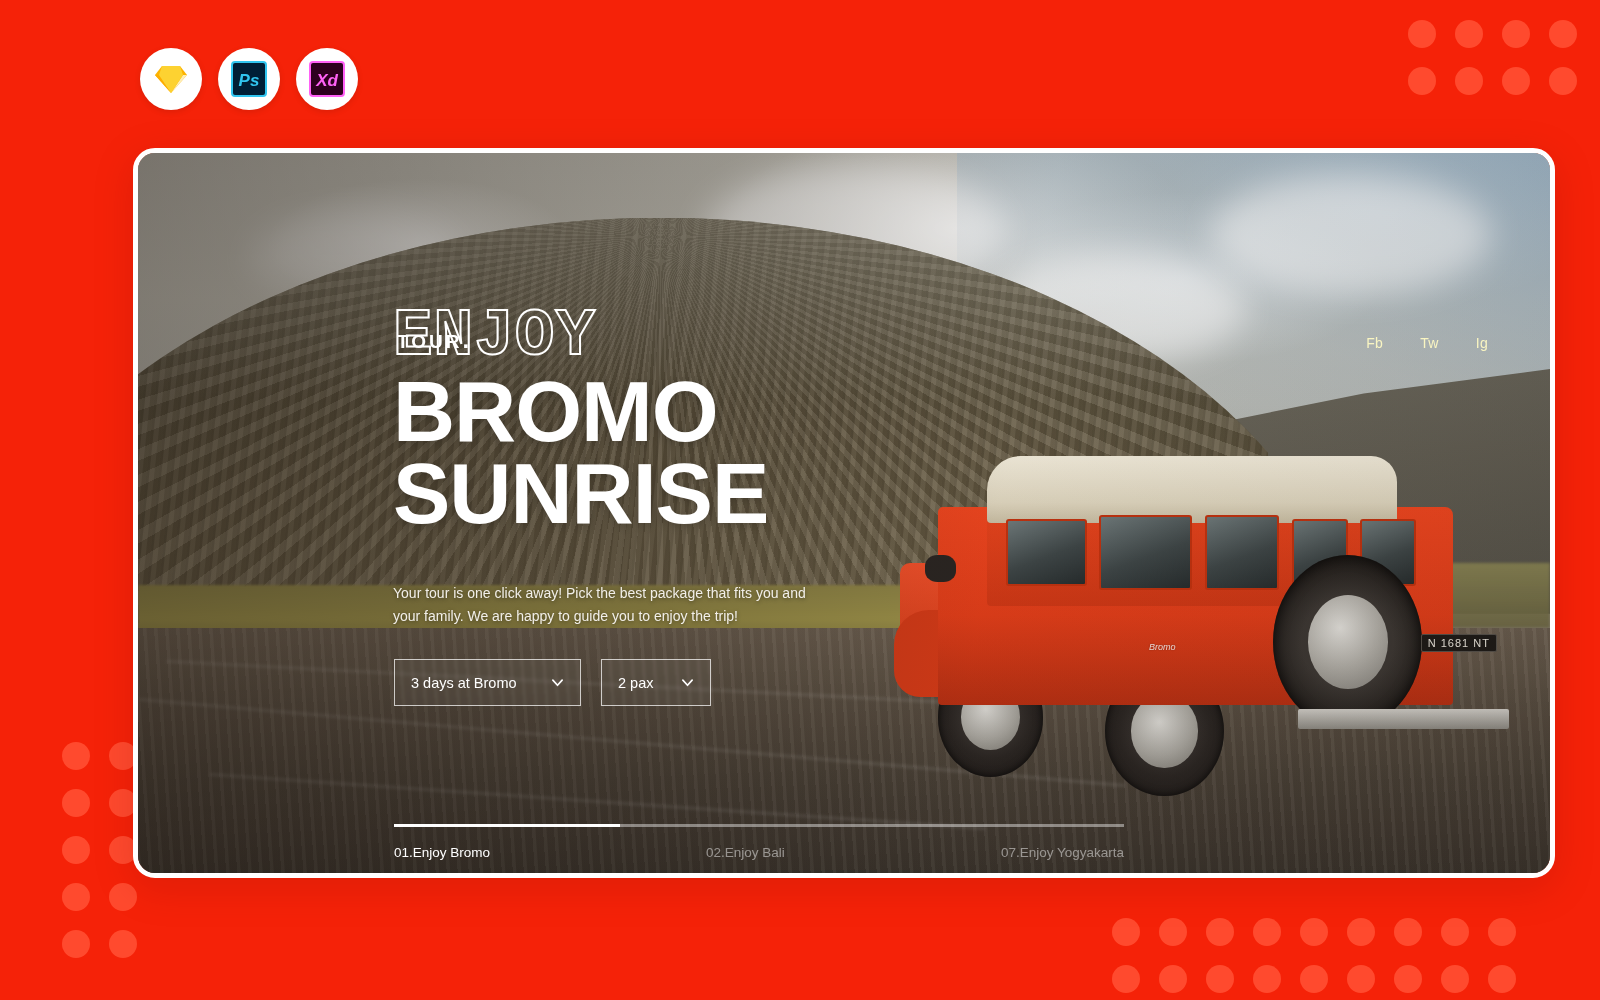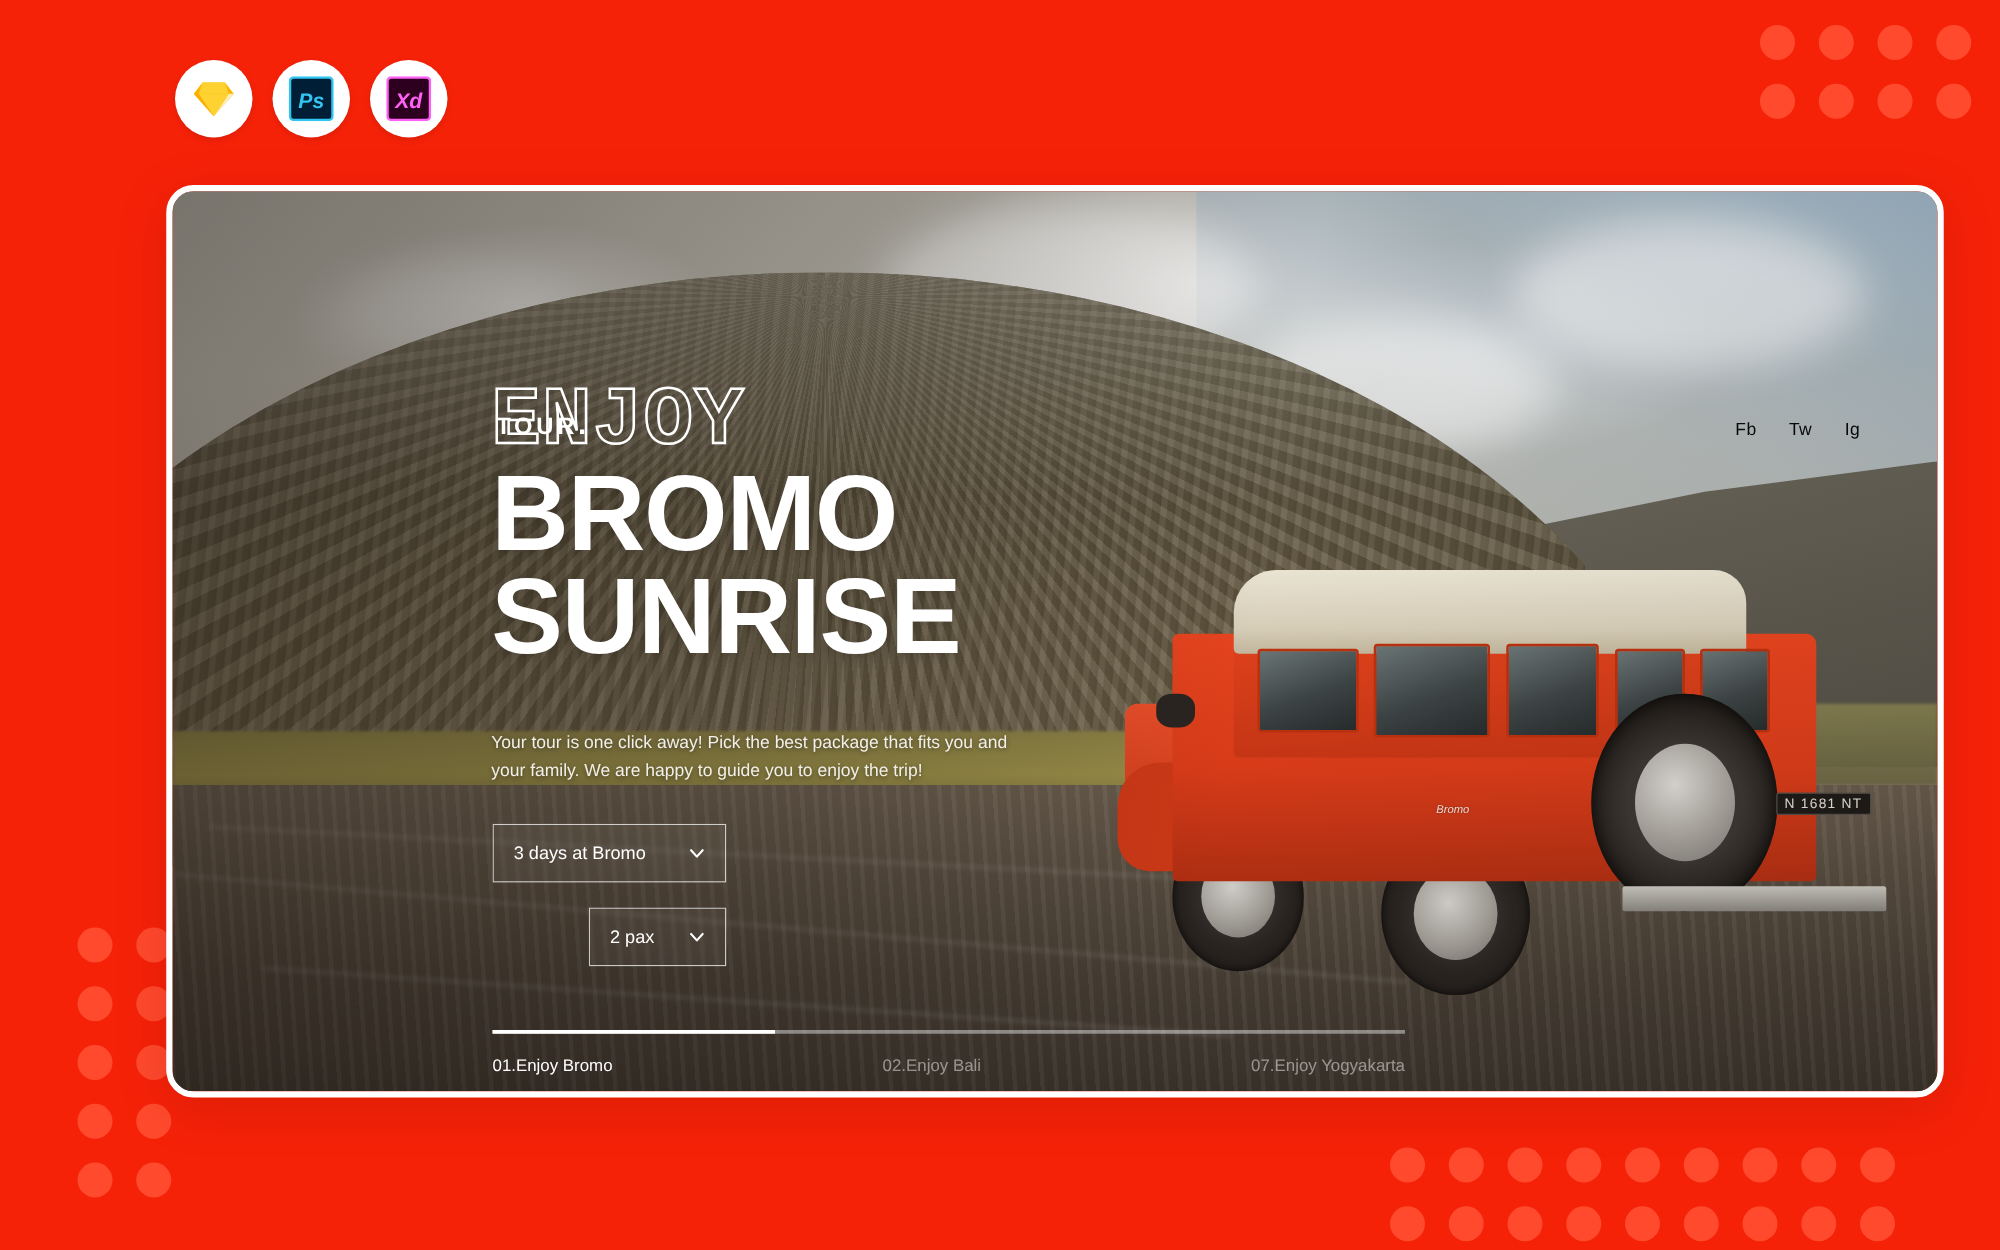--- a/index.html
+++ b/index.html
@@ -213,22 +213,23 @@
     position:absolute; left:259px; top:178px;
     color:#fff; font-size:19px; font-weight:bold; letter-spacing:3px;
   }
   .logo .dot { color:#fff; font-size:24px; line-height:0; }
 
   .nav {
     position:absolute; right:62px; top:182px;
     display:flex; gap:26px;
   }
   .nav a {
-    color:#000000; font-size:14px; text-decoration:none; opacity:.95;
+    color:#fef9c3; font-size:14px; text-decoration:none; opacity:.95;
     letter-spacing:.3px;
+    margin-left:11px;
   }
 
   .headline { position:absolute; left:255px; top:152px; }
   .h-out {
     font-size:66px; font-weight:bold; letter-spacing:1px; line-height:.98;
     color:transparent;
     -webkit-text-stroke:2px #ffffff;
     font-family:Liberation Mono, monospace;
   }
   .h-solid {
@@ -239,21 +240,21 @@
   }
 
   .sub {
     position:absolute; left:255px; top:429px;
     width:430px; color:#f2efe9; font-size:14px; line-height:1.62;
     text-shadow:0 1px 4px rgba(0,0,0,.45);
   }
 
   .form {
     position:absolute; left:256px; top:506px;
-    display:flex; align-items:flex-end; gap:20px;flex-direction:column;
+    display:flex; align-items:flex-end; gap:20px;
   }
   .select {
     height:47px; border:1px solid rgba(255,255,255,.72);
     background:rgba(255,255,255,.04);
     display:flex; align-items:center; justify-content:space-between;
     padding:0 16px; color:#fff; font-size:14.5px; gap:16px;
     backdrop-filter:blur(1px);
   }
   .select.one { width:187px; }
   .select.two { width:110px; }

